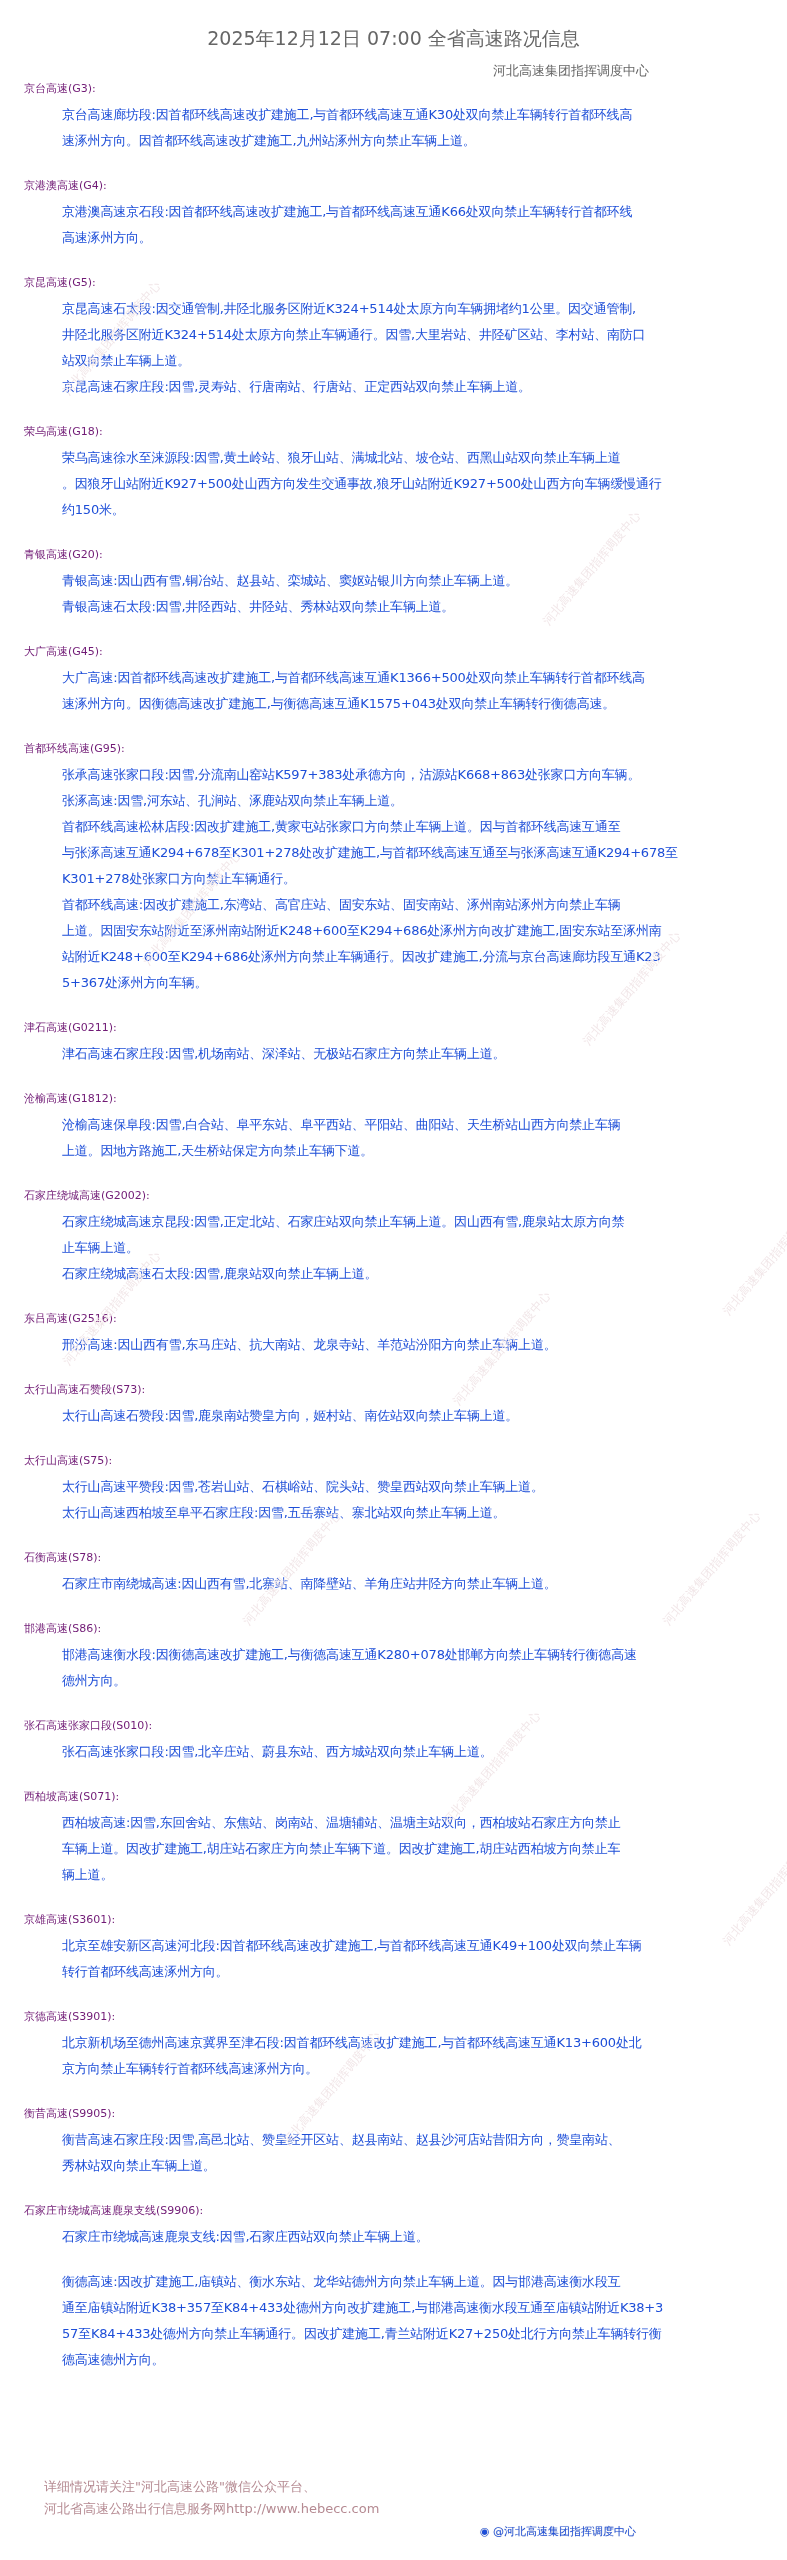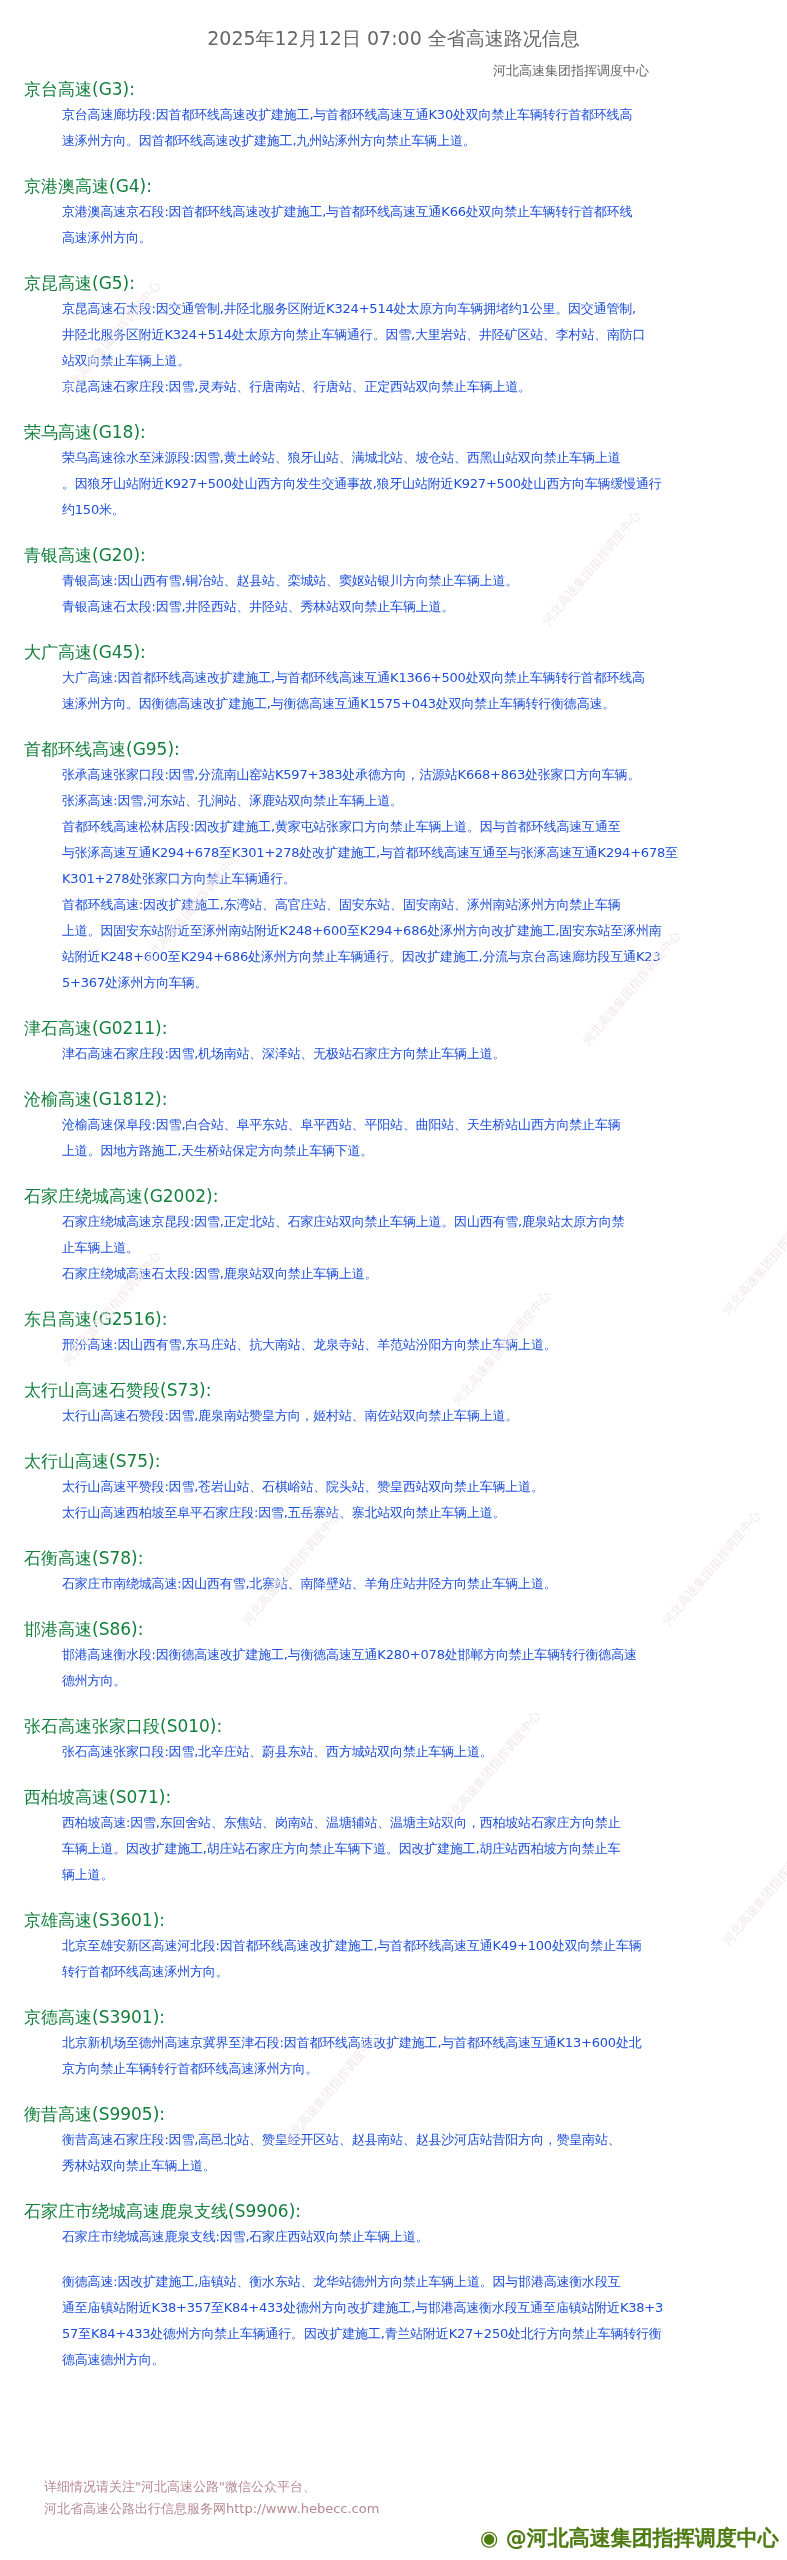--- a/index.html
+++ b/index.html
@@ -13,28 +13,27 @@
     position: absolute; top: 26px; left: 0; width: 787px; text-align: center;
     font-size: 19px; color: #666; letter-spacing: 0px;
   }
   .issuer {
     position: absolute; top: 60px; left: 0; width: 762px; text-align: right;
     padding-right: 0; box-sizing: border-box;
   }
   .issuer span { display:inline-block; font-size: 13px; color:#666; margin-right: 113px; }
   .content { position: absolute; top: 76px; left: 24px; width: 740px; }
   .section { margin-bottom: 19px; }
-  .hw-name { font-size: 17px; color: #15803d; line-height: 26px; height: 26px; }
+  .hw-name { font-size: 11px; color: #701a75; line-height: 26px; height: 26px; }
   .lines { padding-left: 38px; }
   .line { font-size: 13px; line-height: 26px; color: #1d4ed8; letter-spacing: -0.2px; }
   .footer { position: absolute; top: 2476px; left: 44px; font-size: 13px; line-height: 22px; color: #b58a92; }
   .weibo-mark {
-    position: absolute; top: 2524px; left: 480px; font-size: 21px; color: #4d7c0f;
+    position: absolute; top: 2524px; left: 480px; font-size: 11px; color: #1d4ed8;
     text-shadow: 0 0 1px #cfcfcf;
-    font-weight: bold;
   }
   .watermark {
     position: absolute; font-size: 12px; color: #f1e6e8; transform: rotate(-50deg);
     white-space: nowrap; pointer-events: none;
   }
 </style>
 </head>
 <body>
 
 <div class="page">

